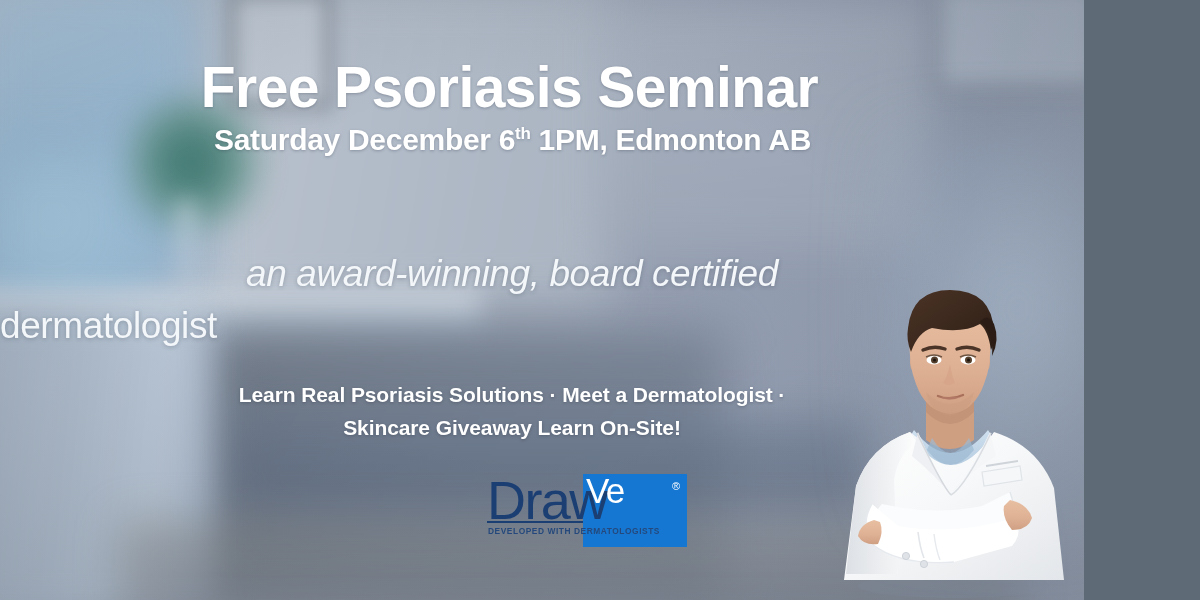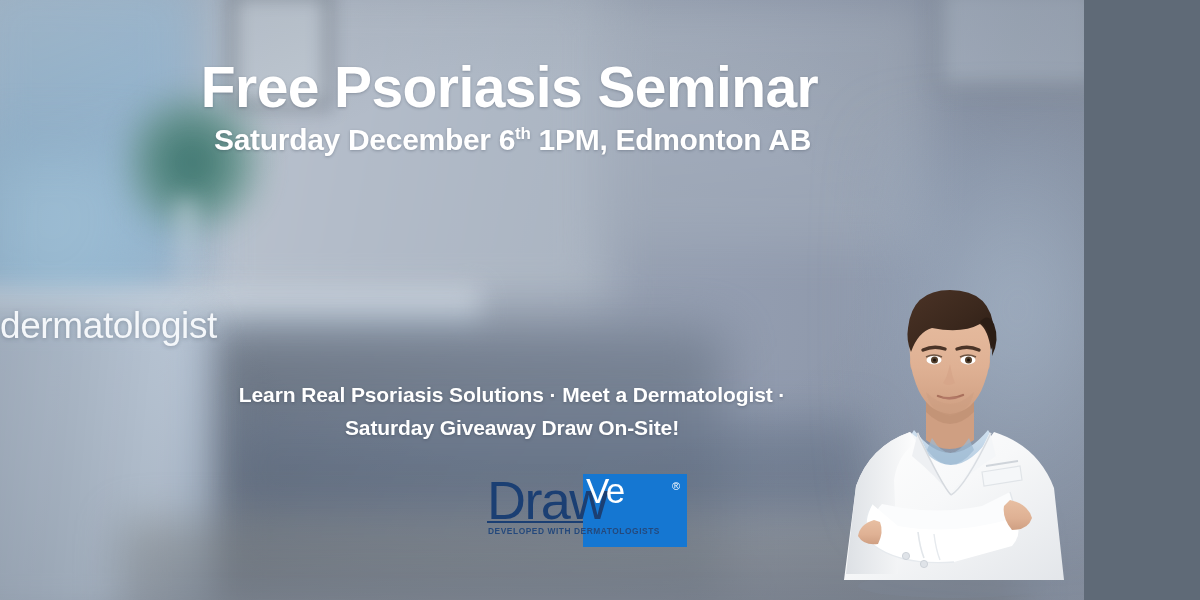--- a/index.html
+++ b/index.html
@@ -446,26 +446,27 @@
 
   <div class="content">
 
     <div class="headline">Free Psoriasis Seminar</div>
 
     <div class="subhead">
       <span>Saturday December 6</span><sup>th</sup><span> 1PM, Edmonton AB</span>
     </div>
 
 
+    <div class="award">an award-winning, board certified</div>
 
     <div class="derm">dermatologist</div>
 
     <div class="bullets">
       <span>Learn Real Psoriasis Solutions · Meet a Dermatologist ·</span><br>
-      <span>Saturday Giveaway Draw On-Site!</span>
+      <span>Skincare Giveaway Learn On-Site!</span>
     </div>
 
     <div class="logo">
       <div class="logo-bluebox"></div>
       <div class="logo-cera">Draw</div>
       <div class="logo-ve">Ve</div>
       <div class="logo-reg">®</div>
       <div class="logo-rule"></div>
       <div class="logo-tagline">DEVELOPED WITH DERMATOLOGISTS</div>
     </div>

